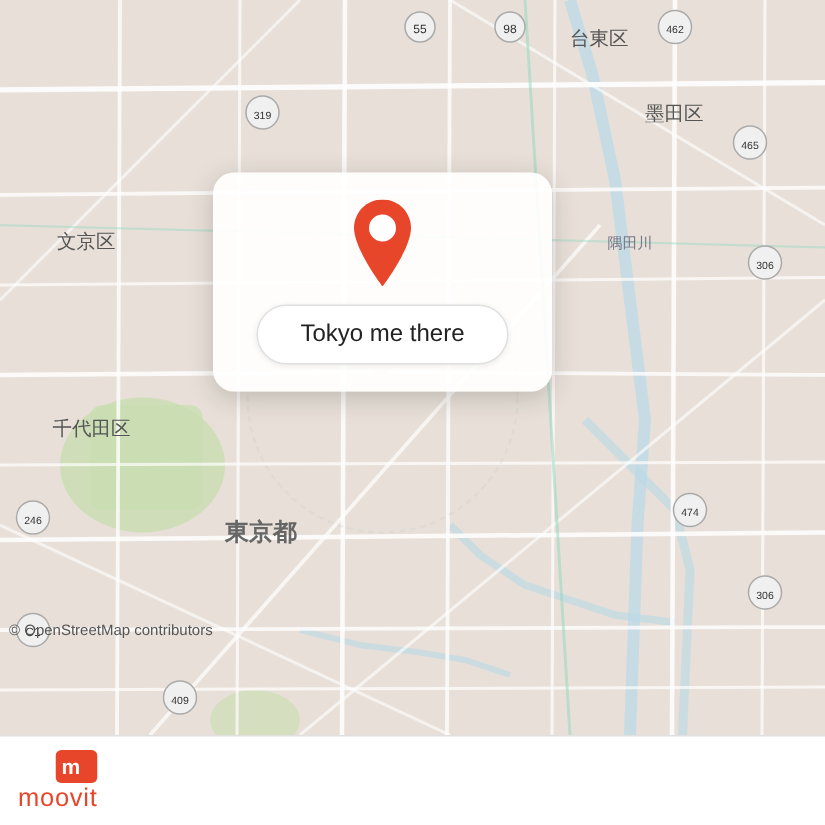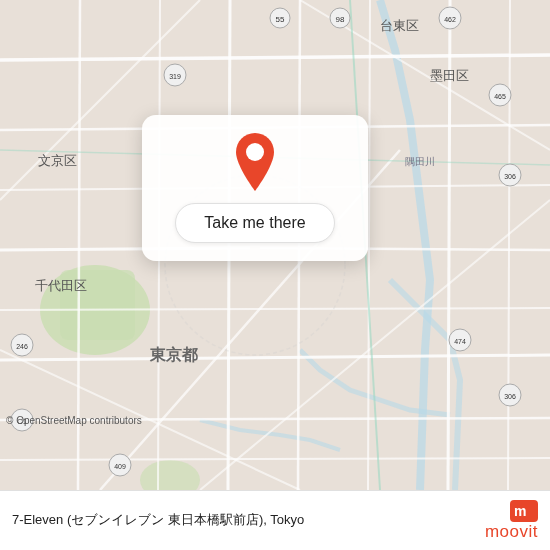--- a/index.html
+++ b/index.html
@@ -201,28 +201,27 @@
       <circle cx="271" cy="218" r="12" fill="#4a90d9" opacity="0.2"></circle>
     </svg>
 
     <div class="location-card">
 
       <svg class="pin-icon" viewBox="0 0 48 58">
         <path d="M24 0C13.5 0 5 8.5 5 19c0 14 19 39 19 39s19-25 19-39C43 8.5 34.5 0 24 0z" fill="#e8462a"></path>
         <circle cx="24" cy="19" r="9" fill="white"></circle>
       </svg>
 
-      <button class="take-me-there-btn">Take me there</button>
+      <button class="take-me-there-btn">Tokyo me there</button>
     </div>
 
     <div class="osm-credit">© OpenStreetMap contributors</div>
   </div>
 
   <div class="bottom-bar">
-    <span class="bottom-store-name">7-Eleven (セブンイレブン 東日本橋駅前店), Tokyo</span>
     <div class="moovit-logo">
 
       <svg width="28" height="22" viewBox="0 0 28 22">
         <rect width="28" height="22" rx="4" fill="#e8462a"></rect>
         <text x="4" y="16" font-size="14" fill="white" font-weight="800" font-family="sans-serif">m</text>
       </svg>
       <span class="moovit-text">moovit</span>
     </div>
   </div>
 </div>

